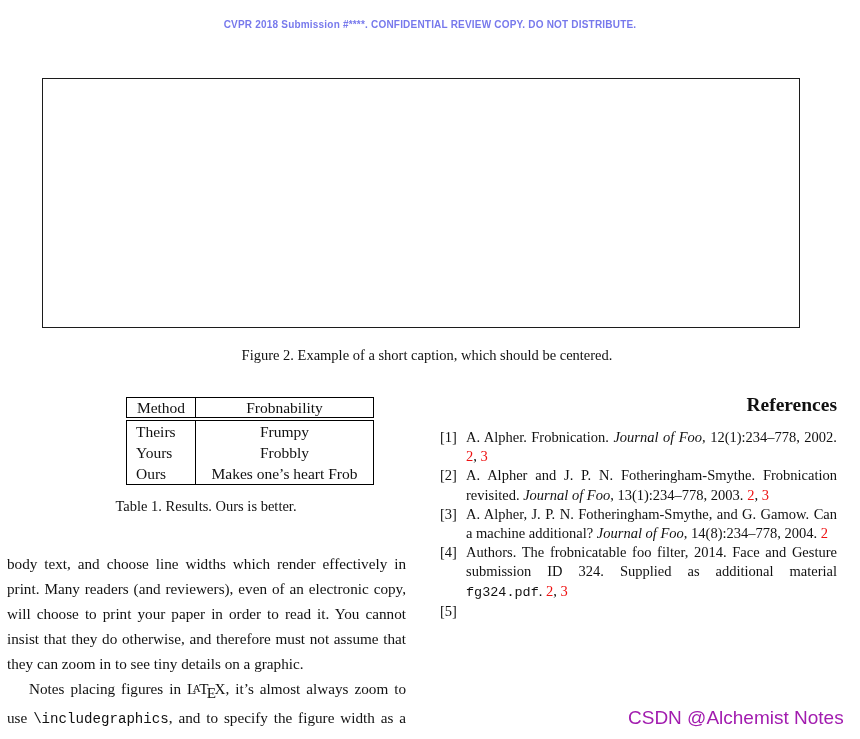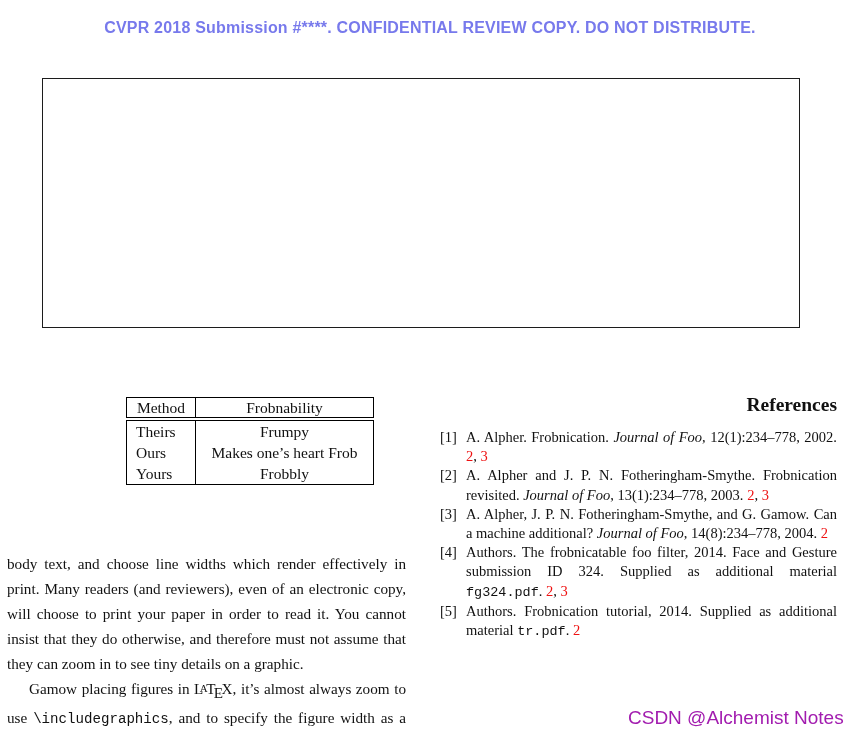--- a/index.html
+++ b/index.html
@@ -3,21 +3,21 @@
 <meta charset="utf-8">
 <style>
   html,body { margin:0; padding:0; background:#fff; }
   .page {
     position:relative; width:860px; height:739px; background:#ffffff;
     font-family:"Liberation Serif", serif; color:#111; overflow:hidden;
   }
   .banner {
     position:absolute; top:19px; left:0; width:100%; text-align:center;
     font-family:"Liberation Sans", sans-serif; font-weight:bold;
-    font-size:16px; letter-spacing:0.2px;
+    font-size:10px; letter-spacing:0.2px;
   }
   .figure-box {
     position:absolute; left:42px; top:78px; width:756px; height:248px;
     border:1px solid #1c1c1c; background:#fff;
   }
   .fig-caption {
     position:absolute; top:347px; left:0; width:854px; text-align:center;
     font-size:14.5px;
   }
   .ptable { position:absolute; left:82px; top:397px; width:248px; font-size:15.5px;padding-left:44px; }
@@ -59,54 +59,56 @@
 </style>
 </head>
 <body>
 
 <div class="page">
 
   <div class="banner" style="color: rgb(119, 121, 236);">CVPR 2018 Submission #****. CONFIDENTIAL REVIEW COPY. DO NOT DISTRIBUTE.</div>
 
   <div class="figure-box"></div>
 
+  <div class="fig-caption">Figure 2. Example of a short caption, which should be centered.</div>
 
   <div class="ptable">
     <div class="ptable-head">
       <div class="cell c1">Method</div>
       <div class="cell c2">Frobnability</div>
     </div>
     <div class="ptable-body">
         <div class="trow">
           <div class="cell c1 body-c1">Theirs</div>
           <div class="cell c2">Frumpy</div>
         </div>
         <div class="trow">
+          <div class="cell c1 body-c1">Yours</div>
+          <div class="cell c2">Frobbly</div>
+        </div>
+        <div class="trow">
           <div class="cell c1 body-c1">Ours</div>
           <div class="cell c2">Makes one’s heart Frob</div>
-        </div>
-        <div class="trow">
-          <div class="cell c1 body-c1">Yours</div>
-          <div class="cell c2">Frobbly</div>
         </div>
       </div>
   </div>
 
+  <div class="tbl-caption">Table 1. Results. Ours is better.</div>
 
   <div class="left-col">
     <p class="p1">body text, and choose line widths which render effectively in print. Many readers (and reviewers), even of an electronic copy, will choose to print your paper in order to read it. You cannot insist that they do otherwise, and therefore must not assume that they can zoom in to see tiny details on a graphic.</p>
-    <p class="p2"><span>Gamow placing figures in </span><span><span>L</span><span class="lx-a">A</span><span>T</span><span class="lx-e">E</span><span>X</span></span><span>, it’s almost always zoom to use </span><span class="mono">\includegraphics</span><span>, and to specify the figure width as a multiple of the line width as in the example below</span></p>
+    <p class="p2"><span>Notes placing figures in </span><span><span>L</span><span class="lx-a">A</span><span>T</span><span class="lx-e">E</span><span>X</span></span><span>, it’s almost always zoom to use </span><span class="mono">\includegraphics</span><span>, and to specify the figure width as a multiple of the line width as in the example below</span></p>
   </div>
 
   <div class="right-col">
     <h2>References</h2>
     <div class="ref-list">
         <div class="ref"><span class="ref-label">[1]</span><span><span>A. Alpher. Frobnication. </span><span class="it">Journal of Foo</span><span>, 12(1):234–778, 2002. </span><span class="cite" style="color: rgb(238, 17, 17);">2</span><span>, </span><span class="cite" style="color: rgb(238, 17, 17);">3</span></span></div>
         <div class="ref"><span class="ref-label">[2]</span><span><span>A. Alpher and J. P. N. Fotheringham-Smythe. Frobnication revisited. </span><span class="it">Journal of Foo</span><span>, 13(1):234–778, 2003. </span><span class="cite" style="color: rgb(238, 17, 17);">2</span><span>, </span><span class="cite" style="color: rgb(238, 17, 17);">3</span></span></div>
         <div class="ref"><span class="ref-label">[3]</span><span><span>A. Alpher, J. P. N. Fotheringham-Smythe, and G. Gamow. Can a machine additional? </span><span class="it">Journal of Foo</span><span>, 14(8):234–778, 2004. </span><span class="cite" style="color: rgb(238, 17, 17);">2</span></span></div>
         <div class="ref"><span class="ref-label">[4]</span><span><span>Authors. The frobnicatable foo filter, 2014. Face and Gesture submission ID 324. Supplied as additional material </span><span class="mono">fg324.pdf</span><span>. </span><span class="cite" style="color: rgb(238, 17, 17);">2</span><span>, </span><span class="cite" style="color: rgb(238, 17, 17);">3</span></span></div>
-        <div class="ref"><span class="ref-label">[5]</span><span><span>Authors. Frobnication tutorial, 2014. Supplied as additional material </span><span class="mono">tr.pdf</span><span>. </span><span class="cite" style="color: rgb(238, 17, 17);">2</span></span></div>
+        <div class="ref"><span class="ref-label">[5]</span></div>
       </div>
   </div>
 
   <div class="watermark" style="color: #a21caf;">CSDN @Alchemist Notes</div>
 
 </div>
 
 </body></html>

